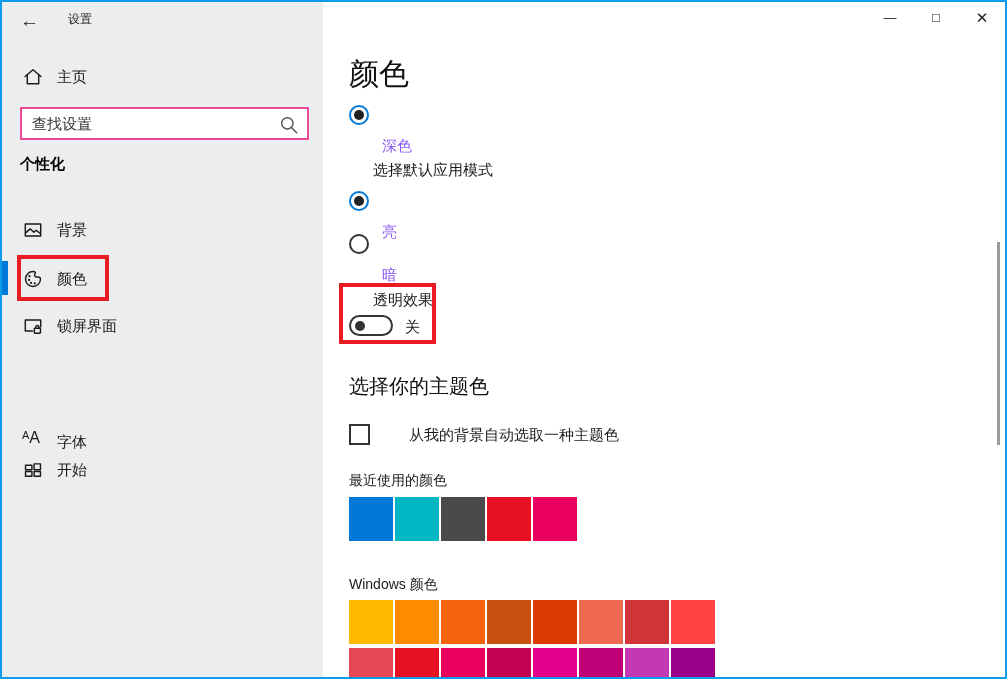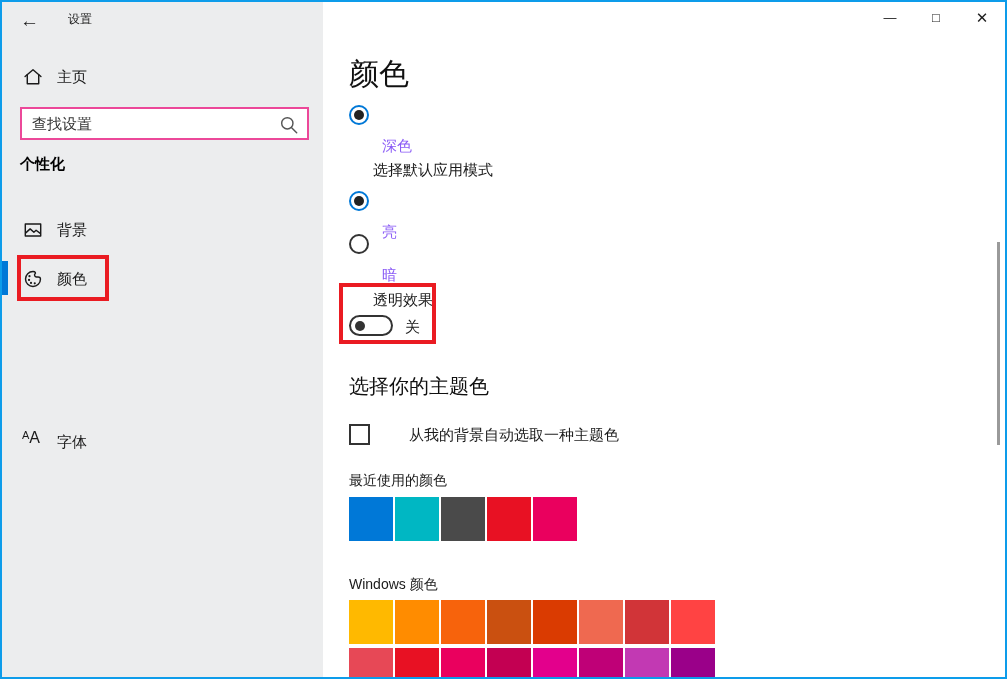--- a/index.html
+++ b/index.html
@@ -115,27 +115,48 @@
           <path class="ln" d="M10 3.2 a6.8 6.8 0 1 0 6.8 6.8 c0-1.3-1-1.9-2.2-1.9 h-1.5 a1.7 1.7 0 0 1-1.2-2.9 c0.6-0.6 0.4-2-1.9-2 Z"></path>
           <circle class="fl" cx="6.8" cy="7.4" r="1"></circle>
             <circle class="fl" cx="6.4" cy="10.8" r="1"></circle>
             <circle class="fl" cx="8.2" cy="13.6" r="1"></circle>
             <circle class="fl" cx="11.6" cy="13.9" r="1"></circle>
         </svg>
       </span>
       <span class="nav-label">颜色</span>
     </div>
 
+    <div class="nav-item" style="top:306px">
+      <span class="nav-icon">
+        <svg width="22" height="22" viewBox="0 0 20 20">
+          <path class="ln" d="M17 10.8 V4.6 H3 V14.6 H9.5"></path>
+          <rect class="ln" x="11.2" y="12" width="5.6" height="4.6" rx="0.6"></rect>
+          <path class="ln" d="M12.6 12 v-1 a1.4 1.4 0 0 1 2.8 0 v1"></path>
+        </svg>
+      </span>
+      <span class="nav-label">锁屏界面</span>
+    </div>
 
 
     <div class="nav-item" style="top:422px">
       <span class="nav-icon fonts-glyph" style="top:5px"><span class="a1">A</span><span class="a2">A</span></span>
       <span class="nav-label">字体</span>
     </div>
 
+    <div class="nav-item" style="top:450px">
+      <span class="nav-icon">
+        <svg width="22" height="22" viewBox="0 0 20 20">
+          <rect class="ln" x="3.2" y="5.6" width="5.8" height="4.2"></rect>
+            <rect class="ln" x="11" y="4.4" width="5.8" height="5.4"></rect>
+          <rect class="ln" x="3.2" y="11.4" width="5.8" height="4.2"></rect>
+            <rect class="ln" x="11" y="11.4" width="5.8" height="4.2"></rect>
+        </svg>
+      </span>
+      <span class="nav-label">开始</span>
+    </div>
 
   </div>
 
   <div class="annotation anno-sidebar"></div>
 
   <div class="main">
     <div class="win-controls">
       <div class="win-btn minimize">
           <span>—</span>
         </div>

